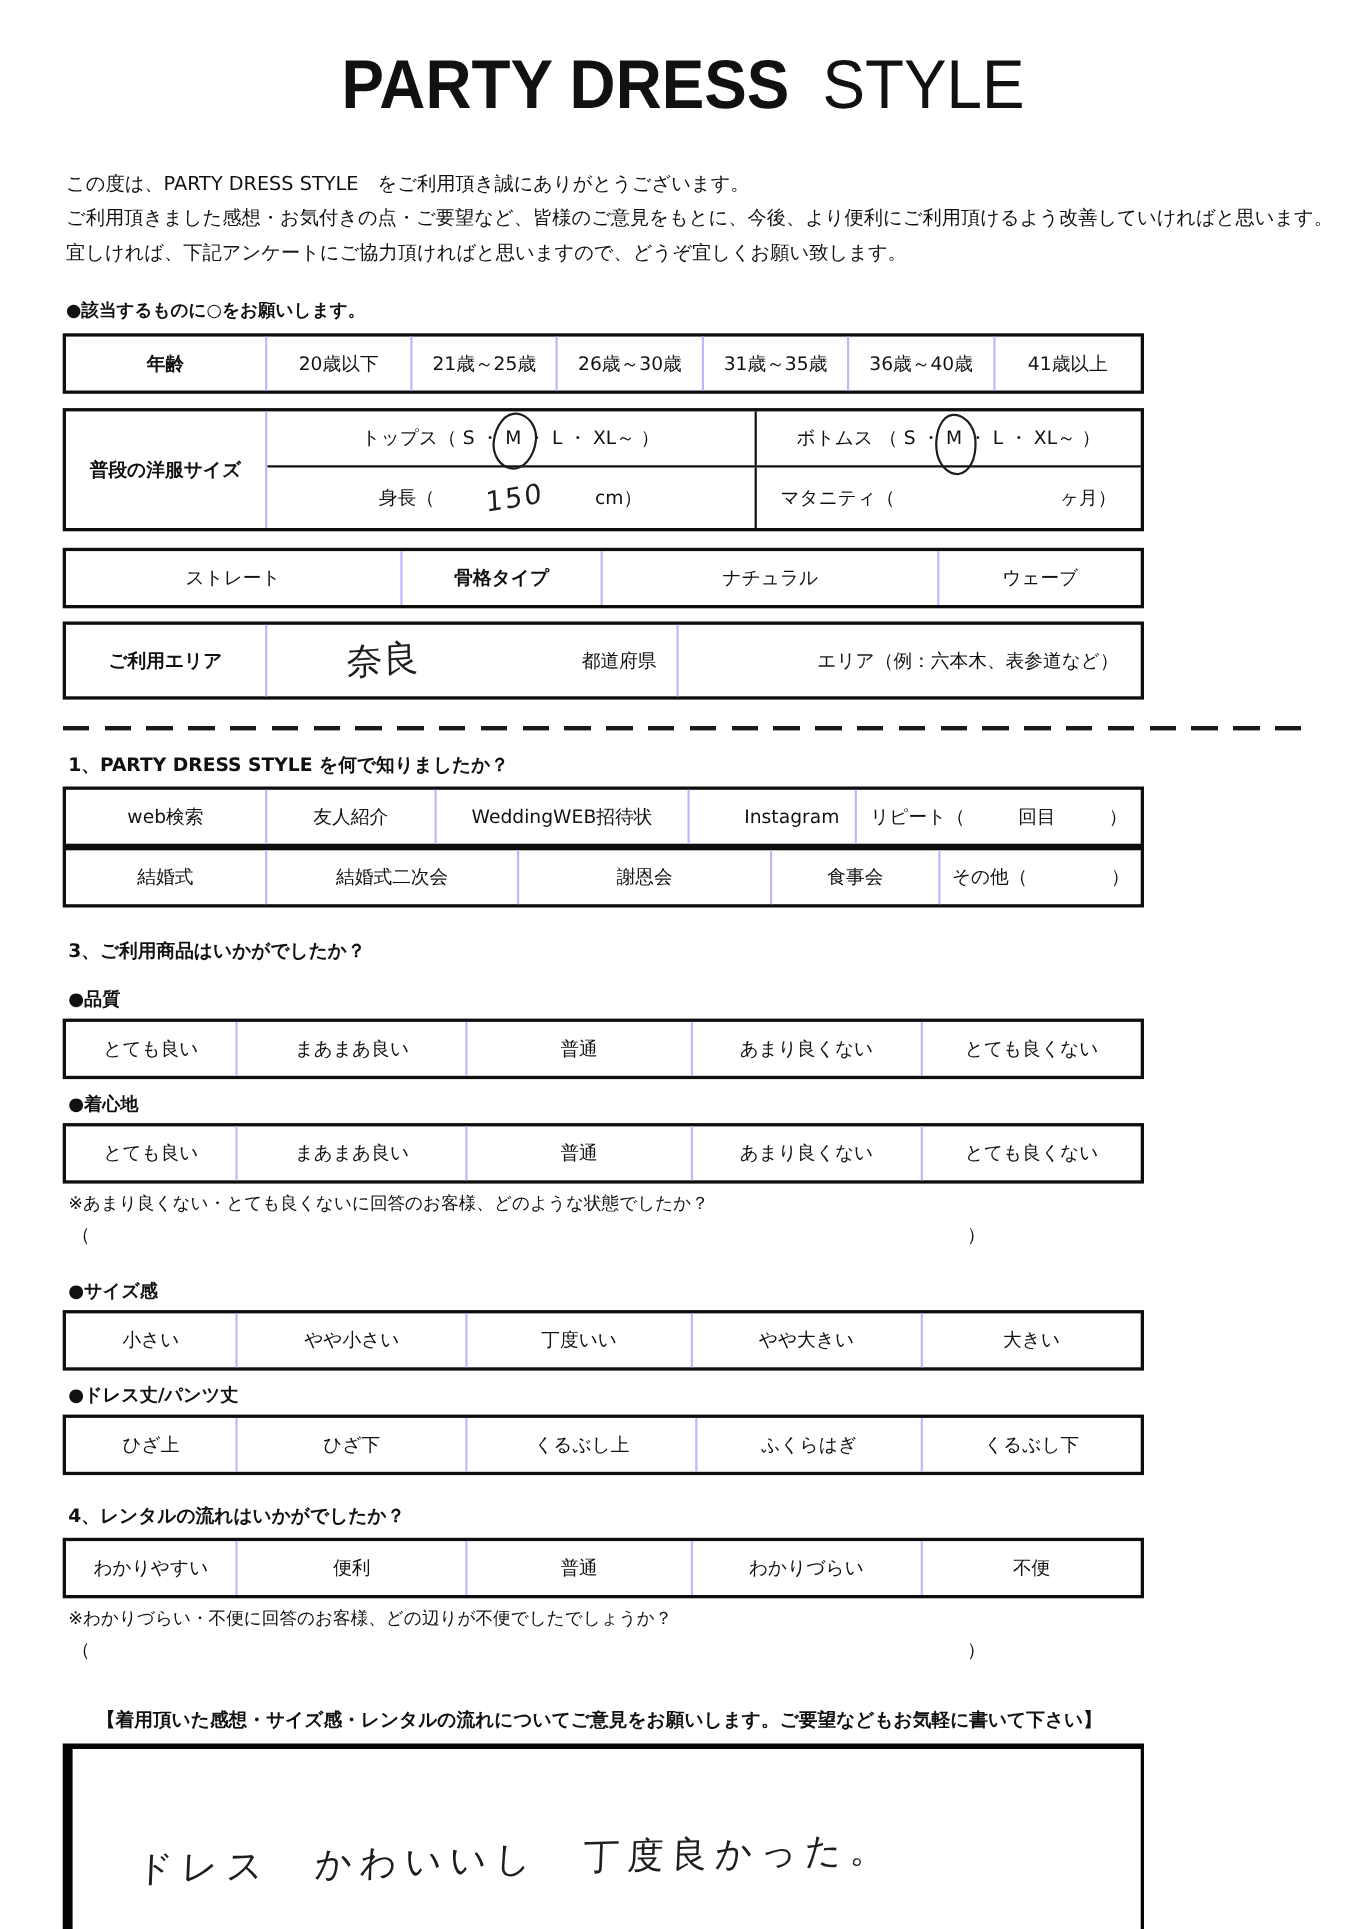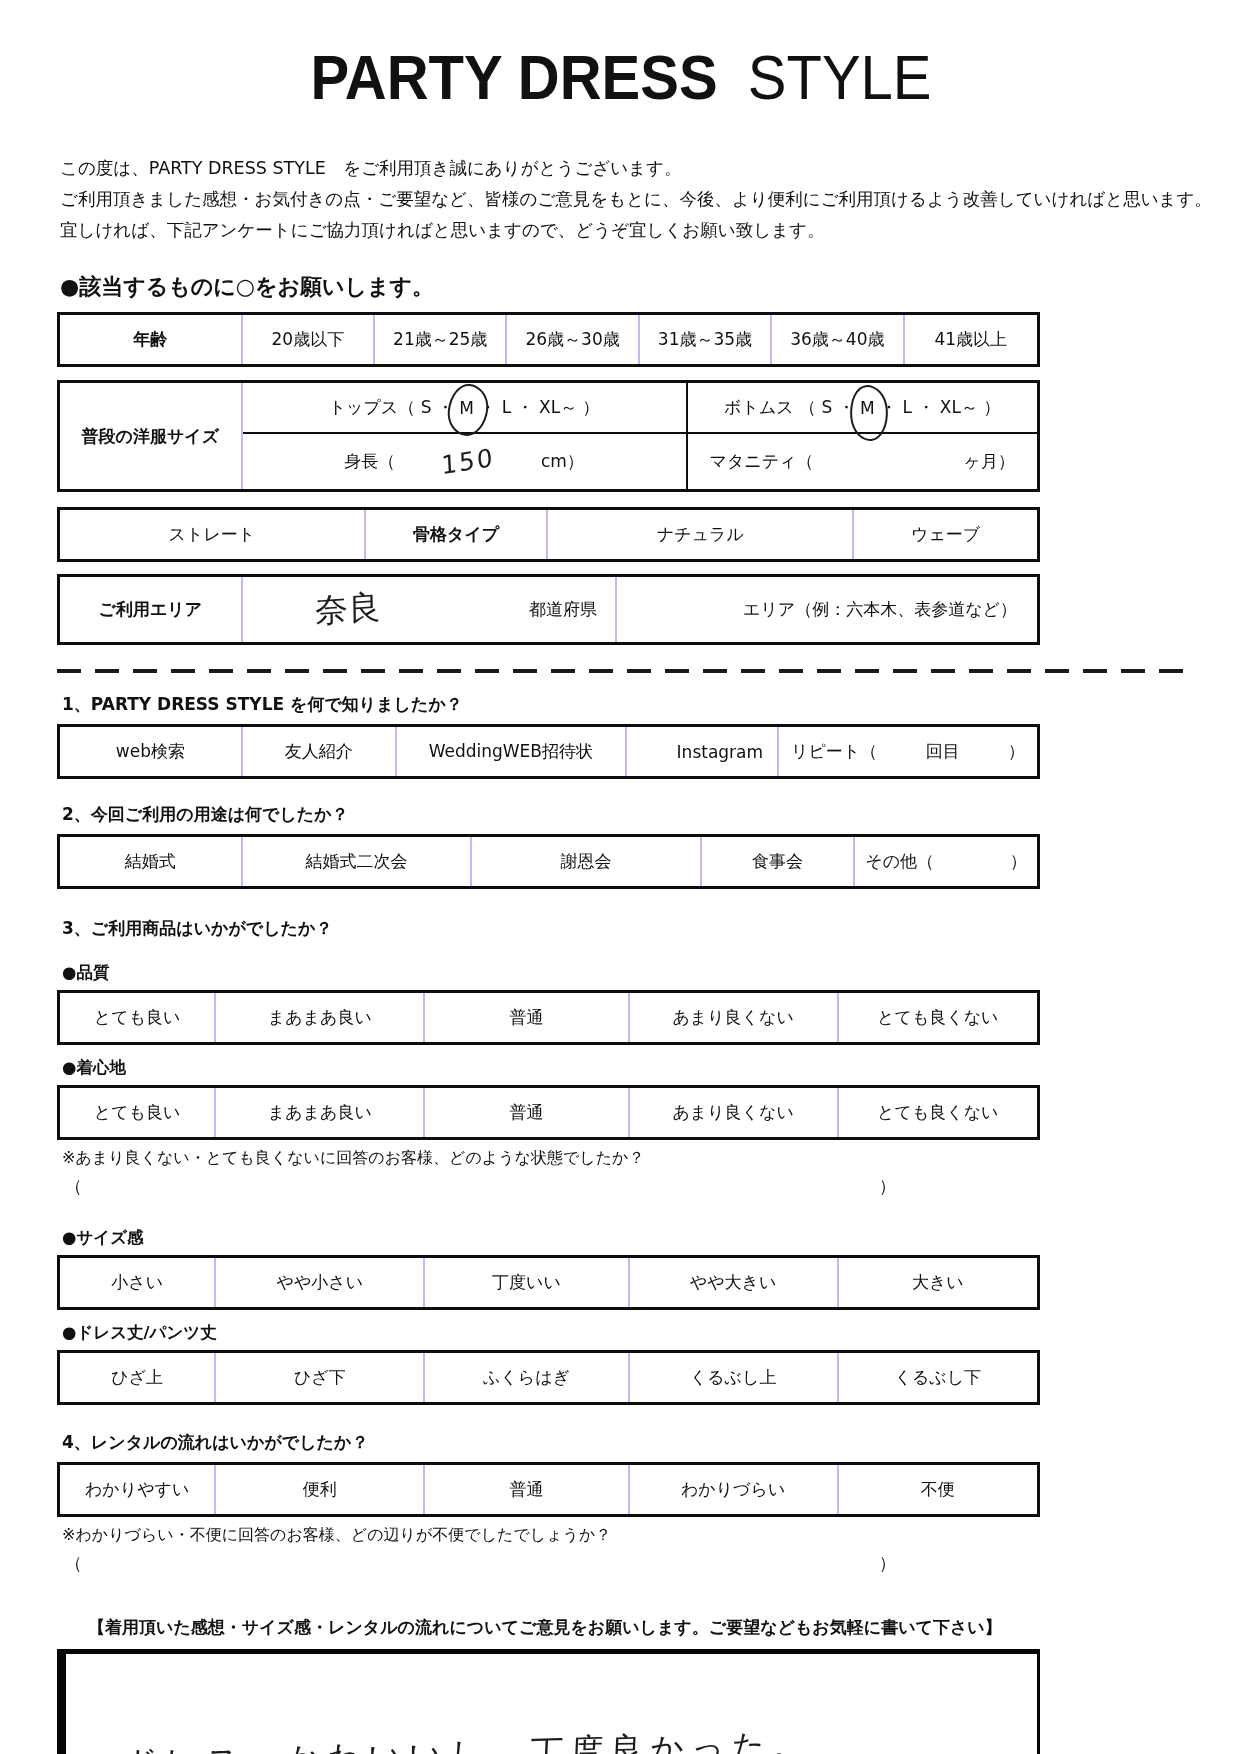--- a/index.html
+++ b/index.html
@@ -25,21 +25,21 @@
   .title .t-light{font-weight:400;margin-left:14px;}
   
   .intro{
     margin:44px 20px 0 60px;
     font-size:17.5px;
     line-height:1.78;
     white-space:nowrap;
   }
   .instruction{
     margin:26px 0 10px 60px;
-    font-size:22px;
+    font-size:16px;
     font-weight:bold;
   }
   
   .content{margin-left:57px;width:983px;}
   .tbl{
     display:flex;
     border:3px solid #0e0e0e;
     box-sizing:border-box;
     background:#fff;
   }
@@ -223,21 +223,20 @@
       <div class="cell" style="width:15.8%;">友人紹介</div>
       <div class="cell" style="width:23.5%;">WeddingWEB招待状</div>
       <div class="cell" style="width:15.6%;padding-left:40px;">Instagram</div>
       <div class="cell" style="flex:1;justify-content:space-between;padding:13px 12px;">
         <span>リピート（</span>
         <span>回目</span>
         <span>）</span>
       </div>
     </div>
 
-    <div class="qtitle" style="margin-top:24px;">2、今回ご利用の用途は何でしたか？</div>
     <div class="tbl">
       <div class="cell" style="width:18.7%;">結婚式</div>
       <div class="cell" style="width:23.5%;">結婚式二次会</div>
       <div class="cell" style="width:23.5%;">謝恩会</div>
       <div class="cell" style="width:15.7%;">食事会</div>
       <div class="cell" style="flex:1;justify-content:space-between;padding:13px 10px;">
         <span>その他（</span>
         <span>）</span>
       </div>
     </div>
@@ -274,22 +273,22 @@
       <div class="cell" style="width:21.4%;">やや小さい</div>
       <div class="cell" style="width:20.9%;">丁度いい</div>
       <div class="cell" style="width:21.4%;">やや大きい</div>
       <div class="cell" style="flex:1;">大きい</div>
     </div>
 
     <div class="subhead" style="margin-top:12px;">●ドレス丈/パンツ丈</div>
     <div class="tbl">
       <div class="cell" style="width:16%;">ひざ上</div>
       <div class="cell" style="width:21.4%;">ひざ下</div>
+      <div class="cell" style="width:21.4%;">くるぶし上</div>
       <div class="cell" style="width:20.9%;">ふくらはぎ</div>
-      <div class="cell" style="width:21.4%;">くるぶし上</div>
       <div class="cell" style="flex:1;">くるぶし下</div>
     </div>
 
     <div class="qtitle" style="margin-top:26px;">4、レンタルの流れはいかがでしたか？</div>
     <div class="tbl">
       <div class="cell" style="width:16%;">わかりやすい</div>
       <div class="cell" style="width:21.4%;">便利</div>
       <div class="cell" style="width:20.9%;">普通</div>
       <div class="cell" style="width:21.4%;">わかりづらい</div>
       <div class="cell" style="flex:1;">不便</div>

